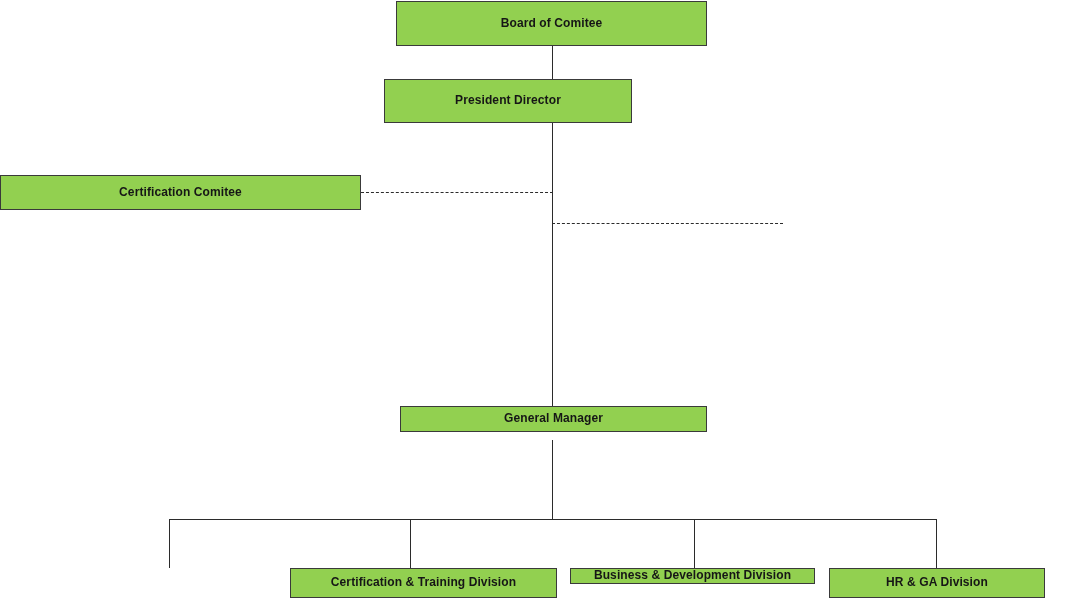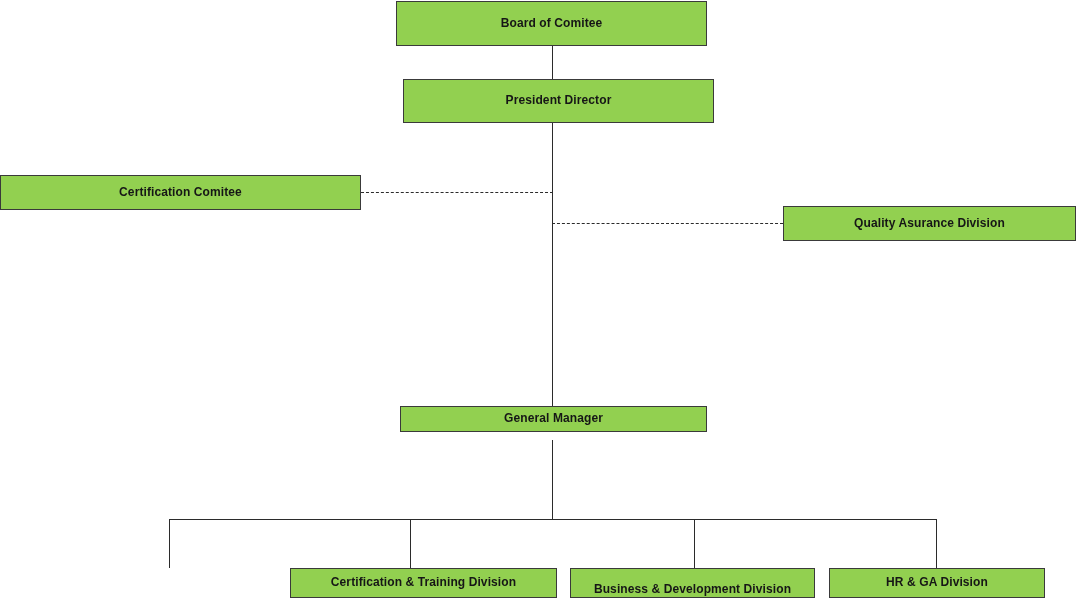--- a/index.html
+++ b/index.html
@@ -77,42 +77,39 @@
   <div class="conn conn-v" style="left:410px; top:519px; height:49px;"></div>
 
   <div class="conn conn-v" style="left:694px; top:519px; height:49px;"></div>
 
   <div class="conn conn-v" style="left:936px; top:519px; height:49px;"></div>
 
   <div class="node-box" style="left:396px; top:1px; width:311px; height:45px;">
     <span class="node-label">Board of Comitee</span>
   </div>
 
-  <div class="node-box" style="left:403px; top:79px; width:311px; height:44px;">
+  <div class="node-box" style="left:384px; top:79px; width:248px; height:44px;">
     <span class="node-label">President Director</span>
   </div>
 
   <div class="node-box" style="left:0px; top:175px; width:361px; height:35px;">
     <span class="node-label">Certification Comitee</span>
   </div>
 
-  <div class="node-box" style="left:783px; top:206px; width:293px; height:35px;">
-    <span class="node-label">Quality Asurance Division</span>
-  </div>
 
   <div class="node-box" style="left:400px; top:406px; width:307px; height:26px;">
     <span class="node-label">General Manager</span>
   </div>
 
 
   <div class="node-box" style="left:290px; top:568px; width:267px; height:30px;">
     <span class="node-label">Certification &amp; Training Division</span>
   </div>
 
-  <div class="node-box" style="left:570px; top:568px; width:245px; height:30px;align-items:flex-end;">
+  <div class="node-box" style="left:570px; top:568px; width:245px; height:16px;align-items:flex-end;">
     <span class="node-label">Business &amp; Development Division</span>
   </div>
 
   <div class="node-box" style="left:829px; top:568px; width:216px; height:30px;">
     <span class="node-label">HR &amp; GA Division</span>
   </div>
 
 </div>
 
 </body></html>

